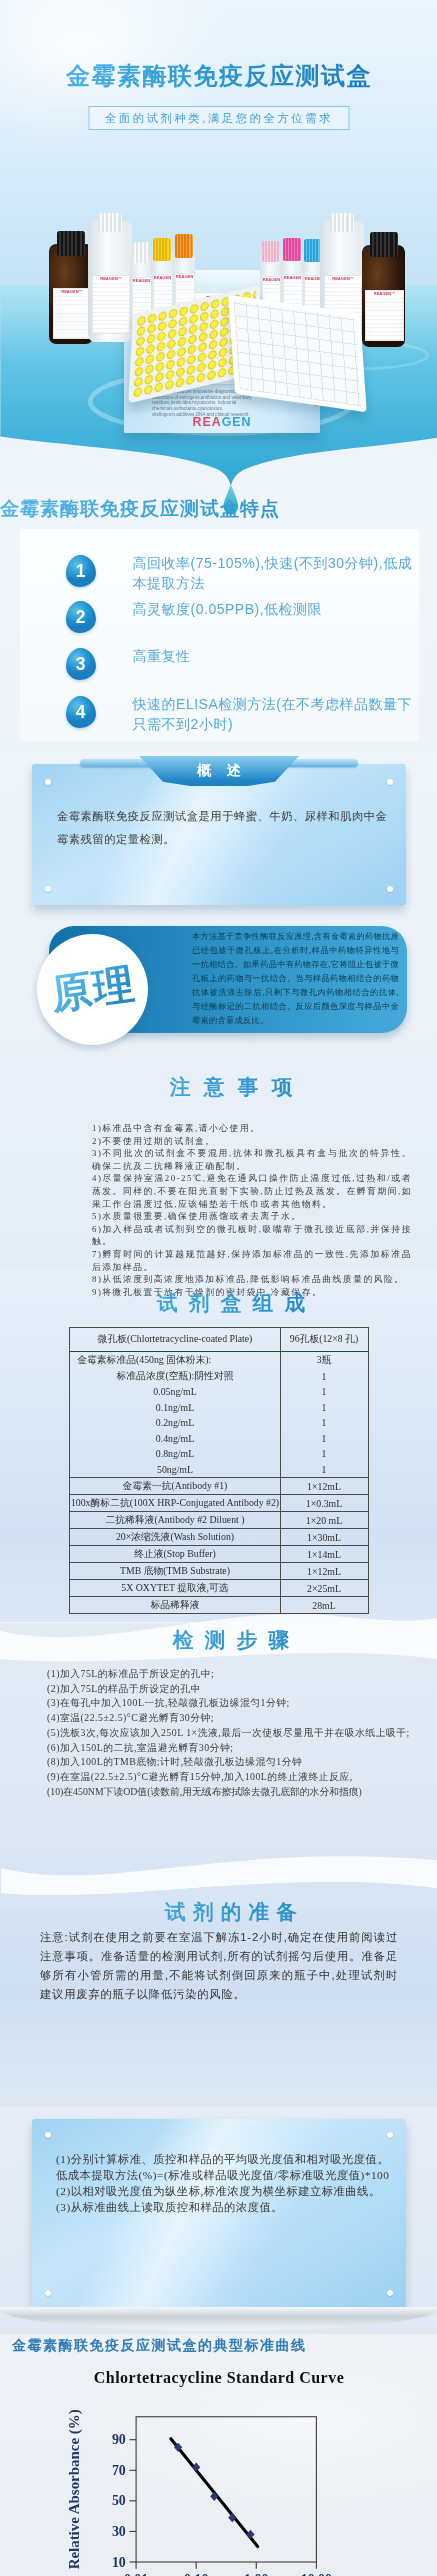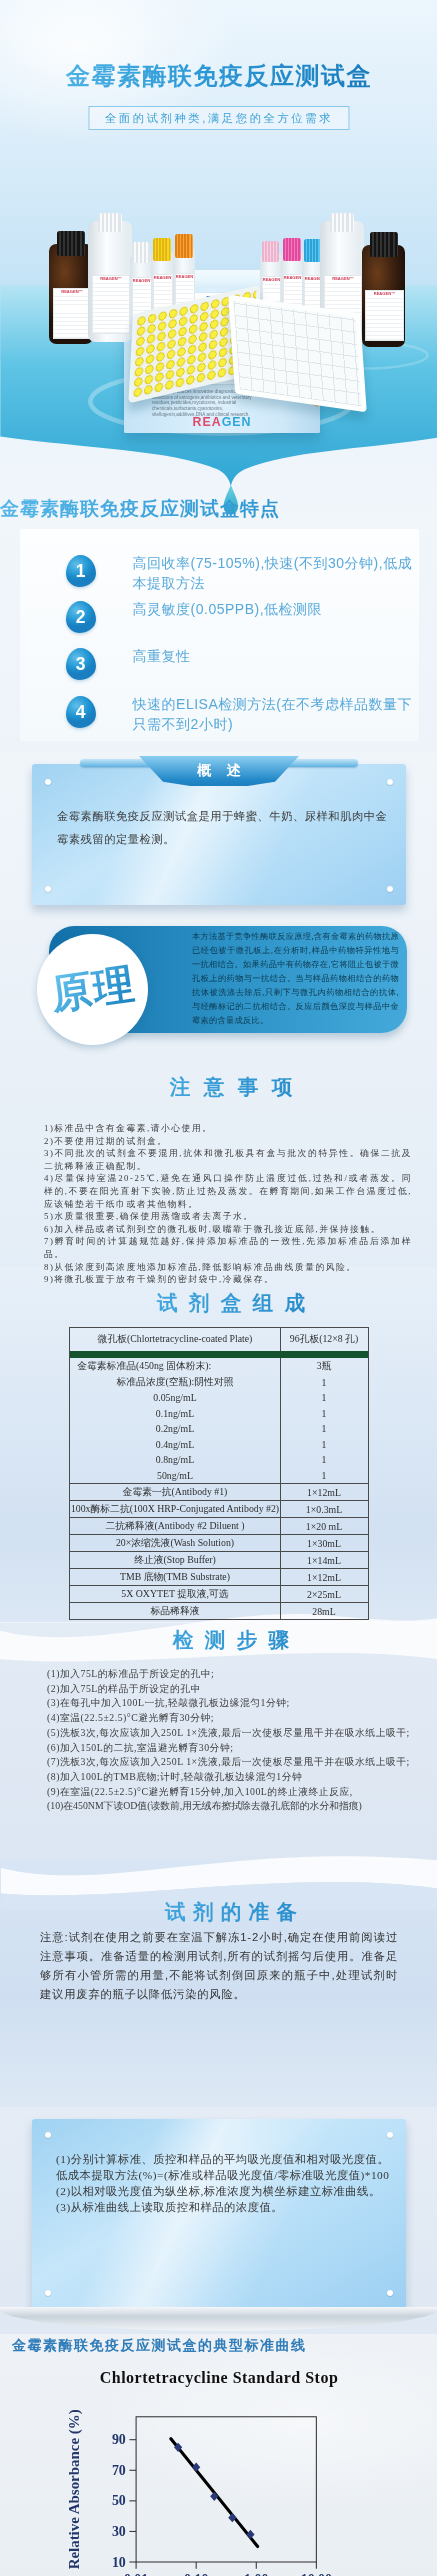--- a/index.html
+++ b/index.html
@@ -113,33 +113,33 @@
   .pr-badge{font-size:41px;font-weight:bold;transform:rotate(-8deg);letter-spacing:1px;
      background:linear-gradient(135deg,#64c2ee 10%,#1e86c4 85%);-webkit-background-clip:text;background-clip:text;color:transparent;}
   .pr-text{position:absolute;left:192px;top:918px;width:207px;font-size:8.2px;line-height:14px;color:#0d3950;
      text-align:justify;letter-spacing:0.3px;margin-top:12px;}
   
   .sec-title{position:absolute;left:12px;width:438px;text-align:center;font-size:20.6px;font-weight:bold;
      background:linear-gradient(90deg,#4fb3e7 15%,#1b80c2 85%);-webkit-background-clip:text;background-clip:text;color:transparent;}
   
   .notes-list{position:absolute;left:44px;top:1122px;width:368px;}
   .note-line{font-family:"Liberation Serif",serif;font-size:8.8px;line-height:12.6px;letter-spacing:1.5px;
-     color:#3d3d3d;text-align:justify;}
+     color:#3d3d3d;text-align:justify;margin-left:48px;}
   .steps-list{position:absolute;left:47px;top:1667px;width:368px;}
   .step-line{font-family:"Liberation Serif",serif;font-size:9.8px;line-height:14.7px;letter-spacing:0.5px;
      color:#3d3d3d;text-align:justify;}
   .steps-list .step-line:last-child{white-space:nowrap;letter-spacing:0;}
   
   .comp{position:absolute;left:69px;top:1327px;width:298px;border:1px solid #4a4a4a;
      font-family:"Liberation Serif",serif;color:#2f2f2f;}
   .crow{display:flex;align-items:center;}
   .cname{width:210px;text-align:center;font-size:9.8px;}
   .cqty{width:86px;text-align:center;font-size:9.8px;border-left:1px solid #4a4a4a;align-self:stretch;
      display:flex;align-items:center;justify-content:center;}
-  .crow.head{height:23px;border-bottom:7px solid #14532d;font-size:10.3px;}
+  .crow.head{height:23px;border-bottom:1px solid #14532d;font-size:10.3px;}
   .crow.std0{height:16.5px;} .crow.std0 .cname{text-align:left;padding-left:7.2px;width:203px;}
   .crow.std{height:15.5px;}
   .crow.main{height:16px;border-top:1px solid #4a4a4a;}
   
   .prep-text{position:absolute;left:40px;top:1928px;width:358px;font-size:11.3px;line-height:19px;color:#333;
      letter-spacing:0.8px;text-align:justify;}
   
   .res-lines{position:absolute;left:56px;top:2151px;width:343px;z-index:2;}
   .res-line{font-family:"Liberation Serif",serif;font-size:11.3px;line-height:16px;color:#383838;letter-spacing:0.5px;}
   .silver-arc{position:absolute;left:0;top:2307px;width:438px;height:24px;
@@ -420,21 +420,20 @@
 
   <div class="sec-title" style="top:1626px;letter-spacing:11.3px;text-indent:11.3px">检测步骤</div>
   <div class="steps-list">
 
   <div class="step-line">(1)加入75L的标准品于所设定的孔中;</div>
       <div class="step-line">(2)加入75L的样品于所设定的孔中</div>
       <div class="step-line">(3)在每孔中加入100L一抗,轻敲微孔板边缘混匀1分钟;</div>
       <div class="step-line">(4)室温(22.5±2.5)°C避光孵育30分钟;</div>
       <div class="step-line">(5)洗板3次,每次应该加入250L 1×洗液,最后一次使板尽量甩干并在吸水纸上吸干;</div>
       <div class="step-line">(6)加入150L的二抗,室温避光孵育30分钟;</div>
-      <div class="step-line">(7)洗板3次,每次应该加入250L 1×洗液,最后一次使板尽量甩干并在吸水纸上吸干;</div>
       <div class="step-line">(8)加入100L的TMB底物;计时,轻敲微孔板边缘混匀1分钟</div>
       <div class="step-line">(9)在室温(22.5±2.5)°C避光孵育15分钟,加入100L的终止液终止反应,</div>
       <div class="step-line">(10)在450NM下读OD值(读数前,用无绒布擦拭除去微孔底部的水分和指痕)</div>
     </div>
 
   <div class="sec-title" style="top:1898px;letter-spacing:7.2px;text-indent:7.2px">试剂的准备</div>
   <div class="prep-text">注意:试剂在使用之前要在室温下解冻1-2小时,确定在使用前阅读过注意事项。准备适量的检测用试剂,所有的试剂摇匀后使用。准备足够所有小管所需的用量,不能将试剂倒回原来的瓶子中,处理试剂时建议用废弃的瓶子以降低污染的风险。</div>
 
   <div class="panel" style="top:2119px;height:189px"></div>
   <div class="res-lines">
@@ -444,21 +443,21 @@
       <div class="res-line">(2)以相对吸光度值为纵坐标,标准浓度为横坐标建立标准曲线。</div>
       <div class="res-line">(3)从标准曲线上读取质控和样品的浓度值。</div>
     </div>
   <div class="dot" style="left:45px;top:2132px"></div>
   <div class="dot" style="left:387px;top:2132px"></div>
   <div class="dot" style="left:45px;top:2290px"></div>
   <div class="dot" style="left:387px;top:2290px"></div>
   <div class="silver-arc"></div>
 
   <div class="curve-title">金霉素酶联免疫反应测试盒的典型标准曲线</div>
-  <div class="chart-title">Chlortetracycline Standard Stop</div>
+  <div class="chart-title">Chlortetracycline Standard Curve</div>
   <svg id="curve-svg" width="309" height="227" viewBox="0 0 600 440">
       <rect x="140" y="38" width="350" height="282" fill="none" stroke="#2f2f2f" stroke-width="2"></rect>
       <line x1="127" y1="320" x2="140" y2="320" stroke="#2f2f2f" stroke-width="2"></line>
       <text x="120" y="329" text-anchor="end" class="axis-tick">10</text>
       <line x1="127" y1="260.63157894736844" x2="140" y2="260.63157894736844" stroke="#2f2f2f" stroke-width="2"></line>
       <text x="120" y="269.63157894736844" text-anchor="end" class="axis-tick">30</text>
       <line x1="127" y1="201.26315789473685" x2="140" y2="201.26315789473685" stroke="#2f2f2f" stroke-width="2"></line>
       <text x="120" y="210.26315789473685" text-anchor="end" class="axis-tick">50</text>
       <line x1="127" y1="141.89473684210526" x2="140" y2="141.89473684210526" stroke="#2f2f2f" stroke-width="2"></line>
       <text x="120" y="150.89473684210526" text-anchor="end" class="axis-tick">70</text>

